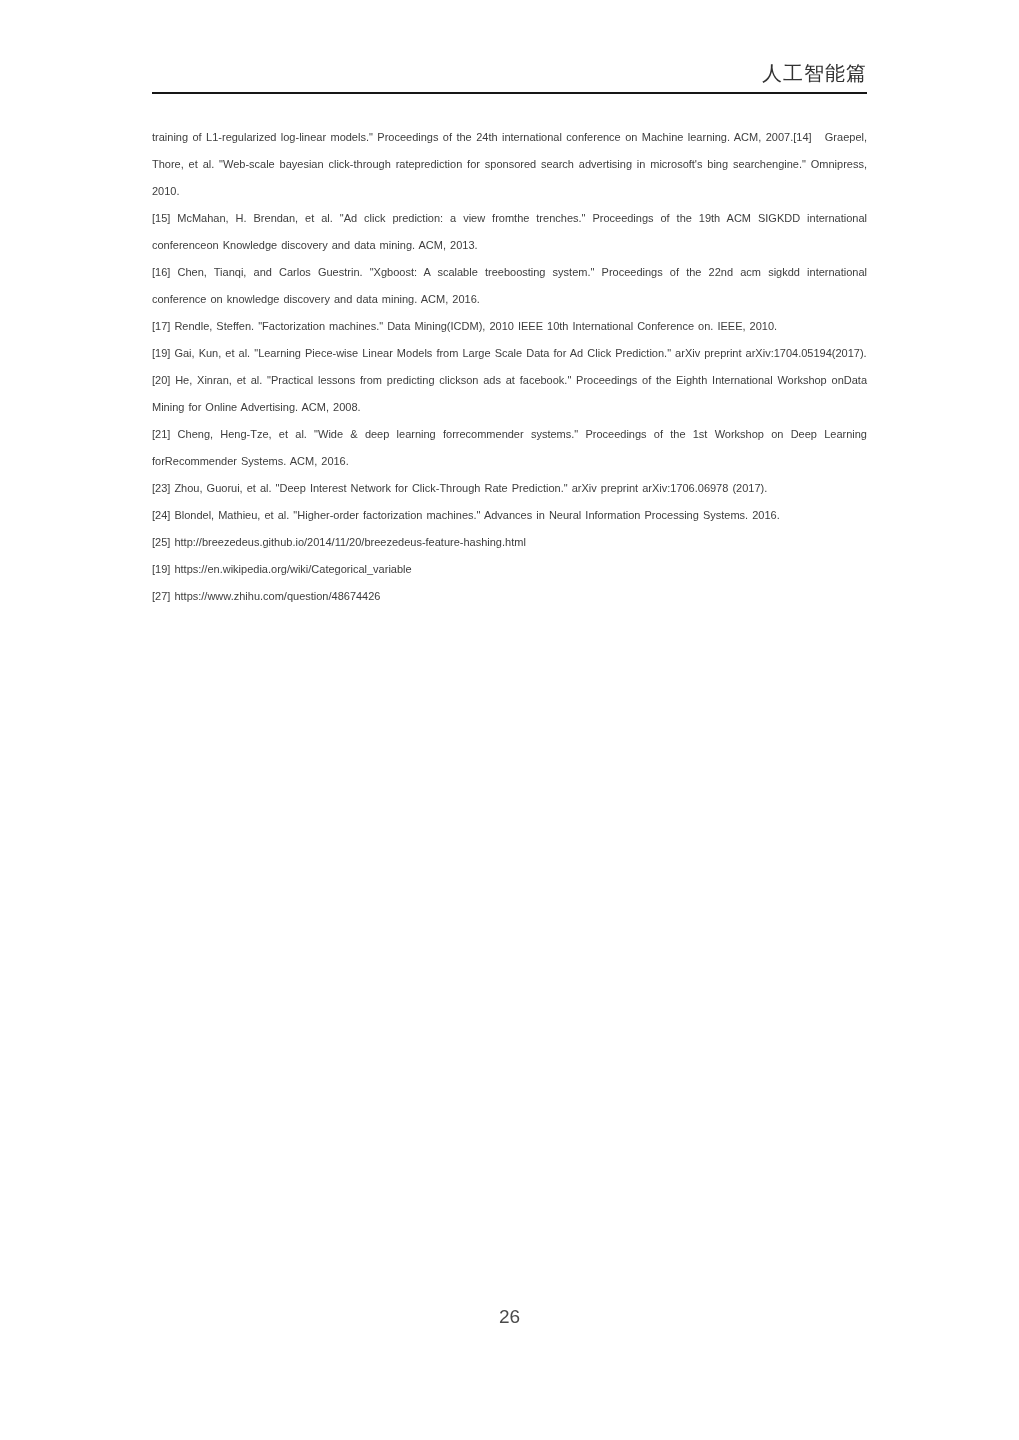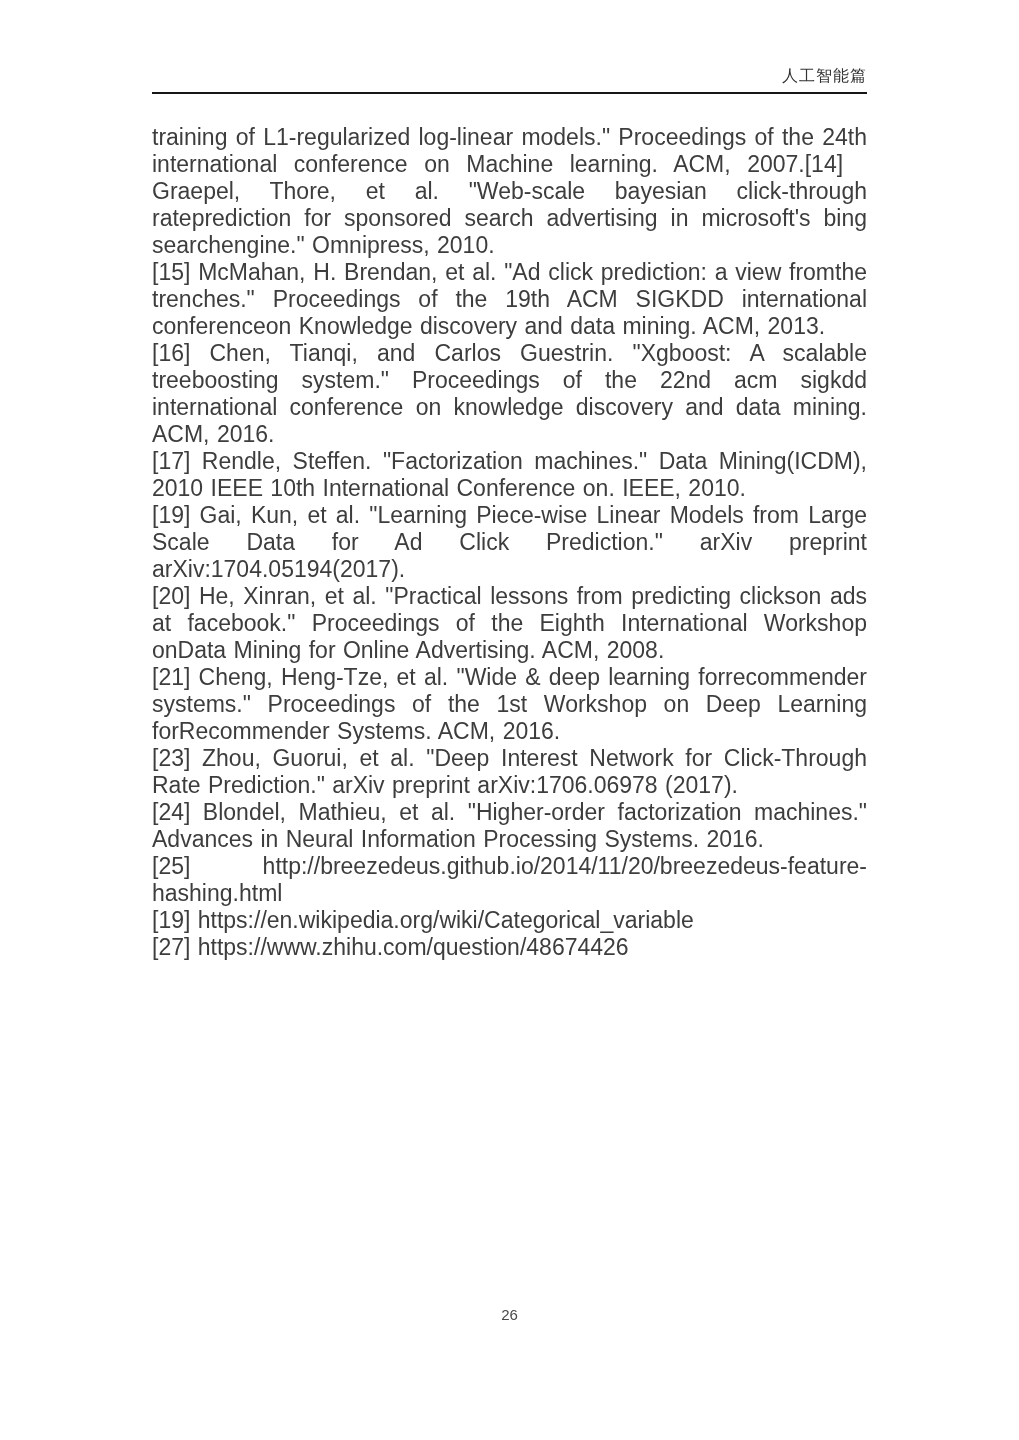--- a/index.html
+++ b/index.html
@@ -22,48 +22,48 @@
     width: 715px;
     height: 94px;
     border-bottom: 2px solid #161616;
     display: flex;
     align-items: flex-end;
     justify-content: flex-end;
     box-sizing: border-box;
     padding-bottom: 5px;
   }
   .header-title {
-    font-size: 16px;
+    font-size: 20px;
     color: #323232;
     letter-spacing: 1px;
     white-space: nowrap;
   }
   .content {
     position: absolute;
     top: 124px;
     left: 152px;
     width: 715px;
   }
   .ref {
     margin: 0;
-    font-size: 23px;
+    font-size: 11px;
     line-height: 27px;
     color: #3d3d3d;
     text-align: justify;
     word-spacing: 1px;
   }
   .footer {
     position: absolute;
     top: 1306px;
     left: 0;
     width: 100%;
     text-align: center;
   }
   .page-number {
-    font-size: 15px;
+    font-size: 19px;
     color: #4a4a4a;
   }
 </style>
 </head>
 <body>
 
 <div class="page">
 
   <div class="header">
     <span class="header-title">人工智能篇</span>

